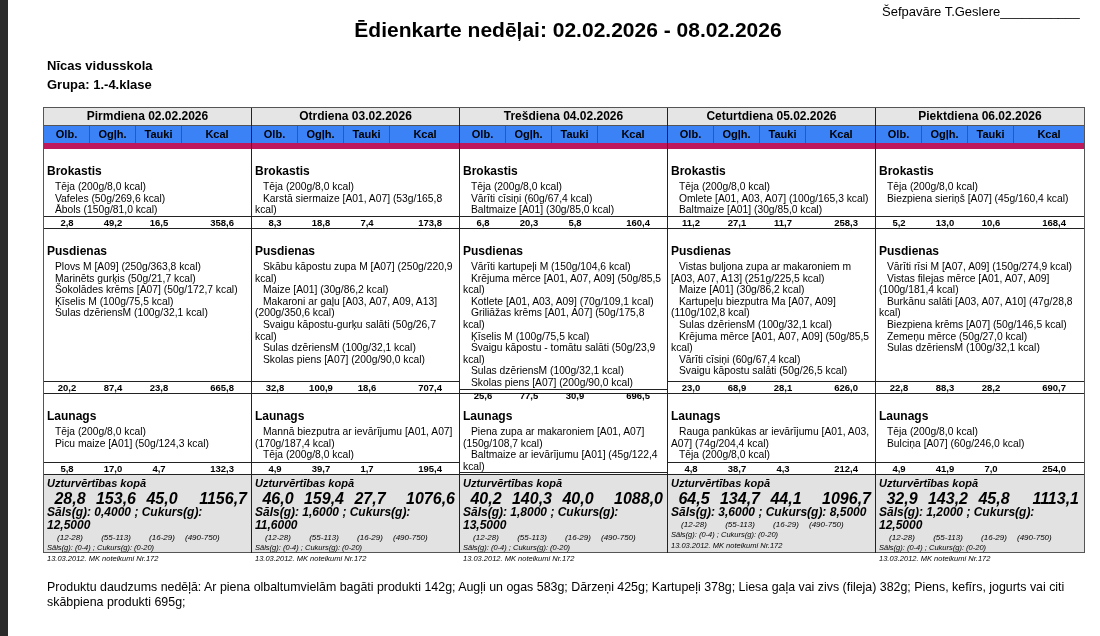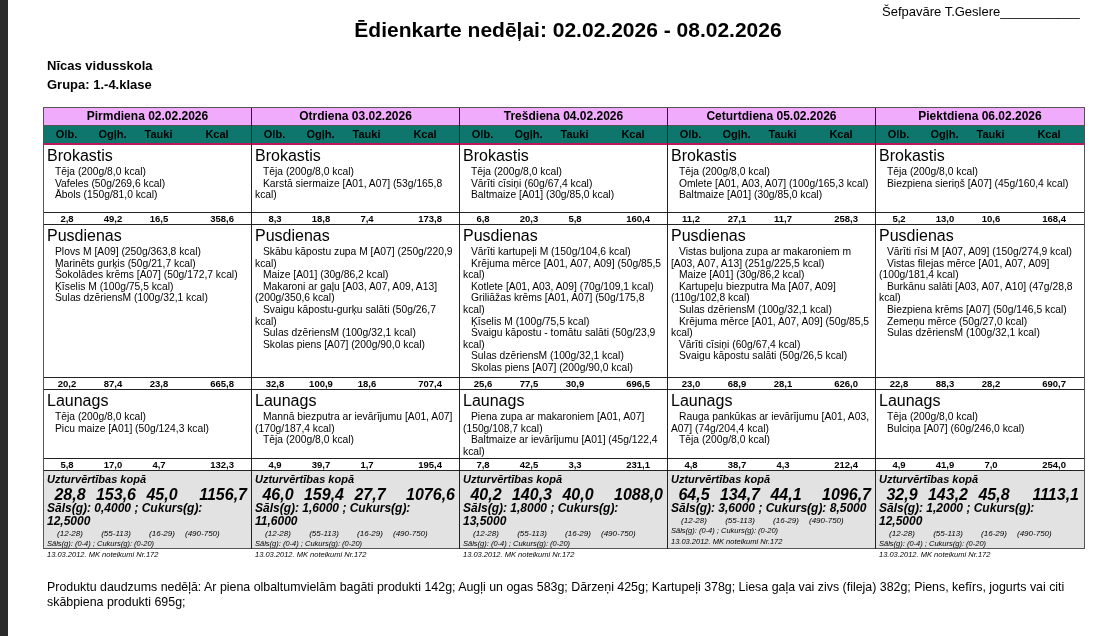--- a/index.html
+++ b/index.html
@@ -14,30 +14,30 @@
   .group { position:absolute; left:47px; top:77px; font-size:13px; font-weight:bold; }
 
   .menu-table {
     position:absolute; left:43px; top:107px; width:1041px;
     display:grid; grid-template-columns: 208px 208px 208px 208px 209px;
     border-top:1px solid #555; border-left:1px solid #555;
   }
   .day-col { border-right:1px solid #222; display:flex; flex-direction:column; }
   .day-col:last-child { border-right:1px solid #555; }
   .day-header {
-    height:17px; line-height:17px; background:#f0abfc; text-align:center;
+    height:17px; line-height:17px; background:#e5e5e5; text-align:center;
     font-weight:bold; font-size:12px; border-bottom:1px solid #555;
   }
-  .col-heads { display:grid; grid-template-columns: 46px 46px 46px 70px; height:17px; background:#0f766e; border-bottom:2px solid #be185d; }
+  .col-heads { display:grid; grid-template-columns: 46px 46px 46px 70px; height:17px; background:#3b82f6; border-bottom:6px solid #be185d; }
   .col-heads span { text-align:center; font-size:11px; font-weight:bold; line-height:17px; border-right:1px solid #555; }
   .col-heads span:last-child { border-right:none; }
 
   .meal { display:flex; flex-direction:column; border-bottom:1px solid #222; }
   .meal-body { padding:2px 4px 0 3px; }
-  .meal-title { font-weight:normal; font-size:16px; line-height:14px; margin-top:2px; }
+  .meal-title { font-weight:bold; font-size:12px; line-height:14px; margin-top:13px; }
   .meal-items { margin-top:3px; font-size:10.3px; line-height:11.6px; }
   .meal-items div { text-indent:8px; }
   .meal-totals {
     display:grid; grid-template-columns: 46px 46px 46px 70px; height:11px;
     border-top:1px solid #222; font-size:9.5px; font-weight:bold; line-height:11px; margin-top:auto;
   }
   .meal-totals span { text-align:center; }
   .meal-totals span:last-child { text-align:right; padding-right:18px; }
   .m-breakfast { height:79px; }
   .m-lunch { height:164px; }

